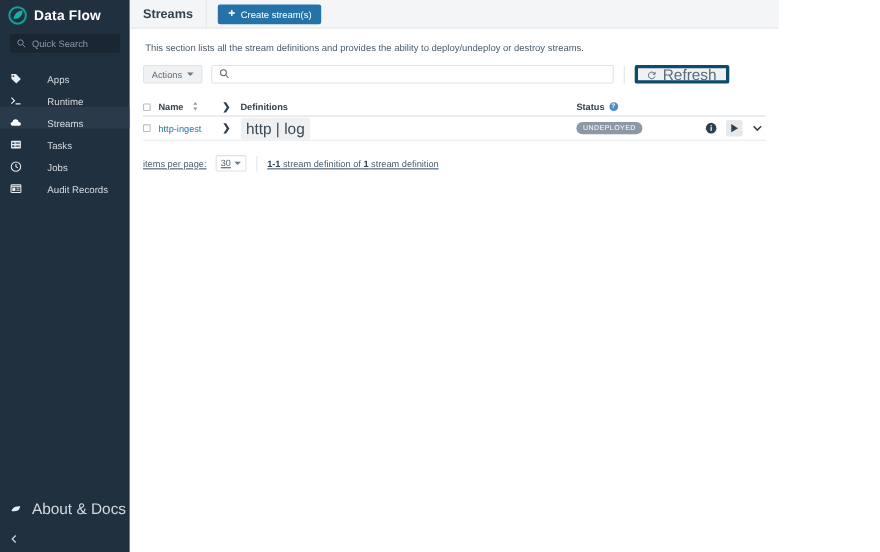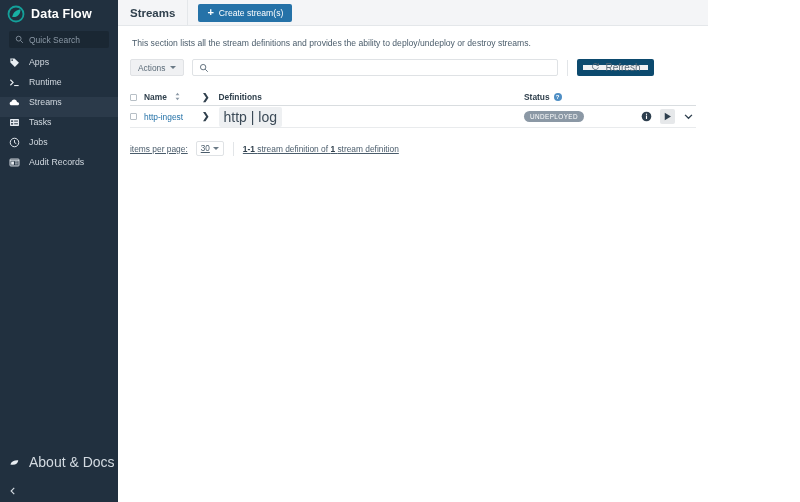--- a/index.html
+++ b/index.html
@@ -37,22 +37,22 @@
     border-radius: 2px;
     display: flex; align-items: center;
     padding-left: 6px; gap: 5px;
   }
   .quick-search svg { flex: 0 0 9px; }
   .quick-search span { font-size: 8.5px; color: #8b98a5; }
 
   .nav { margin-top: 3px; }
   .nav-item {
     height: 20px;
-    display: flex; align-items: flex-start;
-    padding-left: 9px; gap: 9px;
+    display: flex; align-items: flex-end;
+    padding-left: 9px; gap: 23px;
     font-size: 8.8px; color: #d3dae1;
     cursor: pointer;
   }
   .nav-item.active { background: #2b3a4a; }
   .nav-icon {
     width: 11px; height: 11px; flex: 0 0 11px;
     display: flex; align-items: center; justify-content: center;
     color: #e8edf2;
   }
   .nav-label { white-space: nowrap; }
@@ -136,23 +136,23 @@
     flex: 1 1 auto; border: none; outline: none;
     font-size: 8.4px; color: #30404d;
     font-family: "Liberation Sans", sans-serif;
     background: transparent;
   }
   .filter-wrap input::placeholder { color: #9aa5ae; }
   .vdiv { width: 1px; height: 16px; background: #e2e5e8; margin: 0 9px; }
   .btn-refresh {
     height: 17px;
     background: #f0f1f3;
-    border: 6px solid #0c4a6e;
+    border: 3px solid #0c4a6e;
     border-radius: 2px;
-    font-size: 10px; color: #5b6b78;
+    font-size: 14px; color: #5b6b78;
     display: flex; align-items: center; gap: 5px;
     padding: 0 8px; cursor: pointer;
   }
 
   
   .table { margin-top: 13px; width: 100%; }
   .t-head {
     display: flex; align-items: center;
     height: 17px;
     border-bottom: 1px solid #d9dde0;

